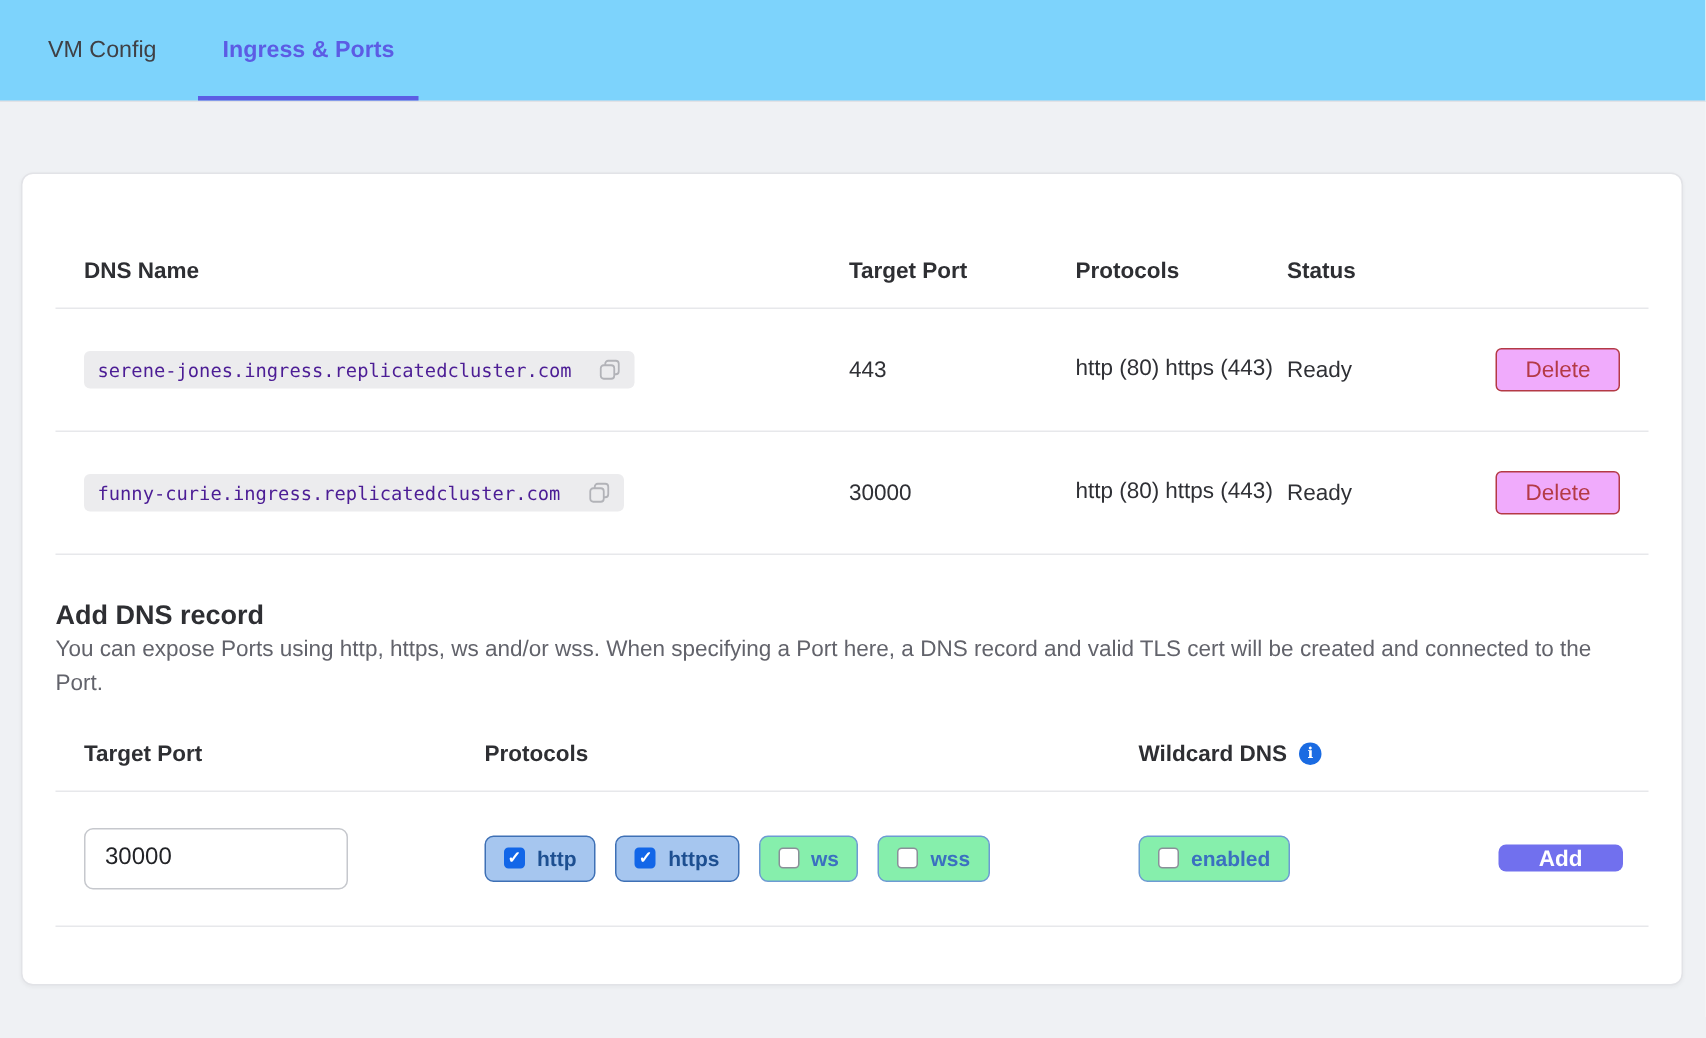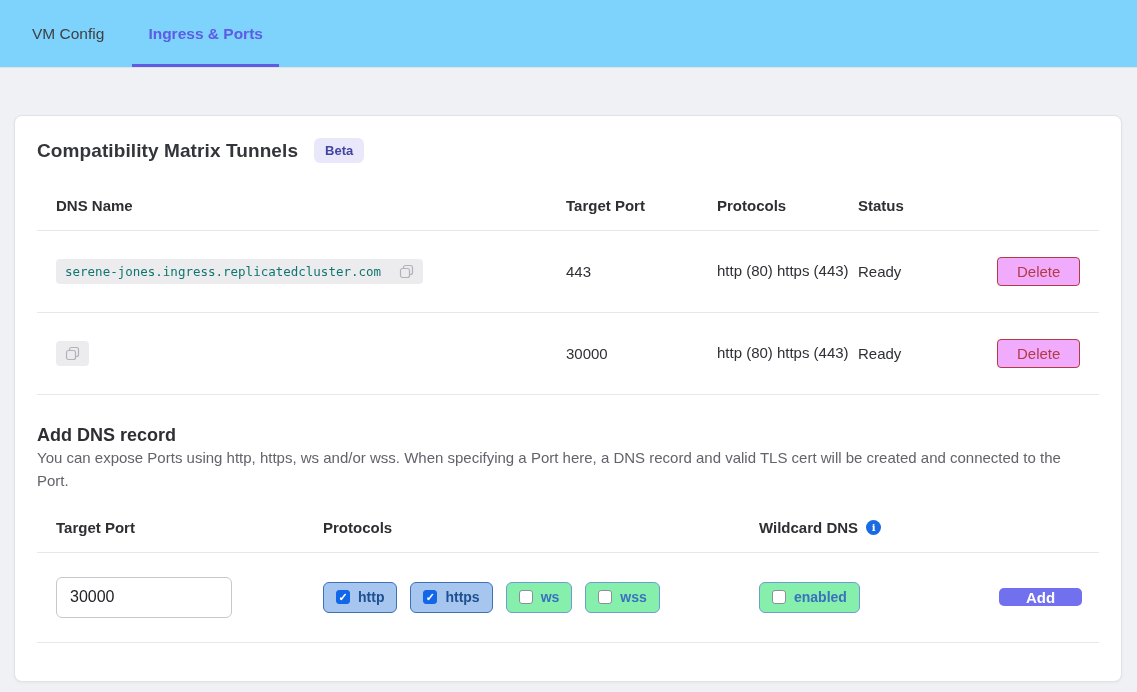--- a/index.html
+++ b/index.html
@@ -72,21 +72,21 @@
 
   .dns-pill {
     display: inline-flex;
     align-items: center;
     gap: 18px;
     background: #ececee;
     border-radius: 4px;
     padding: 5px 9px;
     font-family: "DejaVu Sans Mono", monospace;
     font-size: 12.5px;
-    color: #0f766e;
+    color: #4c1d95;
     white-space: nowrap;
   }
   .copy-icon { display: inline-flex; cursor: pointer; }
 
   .proto-lines { display: flex; flex-direction: row; gap: 4px; line-height: 1.25; }
 
   .delete-btn {
     justify-self: end;
     background: #f0abfc;
     border: 1px solid #b43a46;
@@ -199,24 +199,20 @@
 </head>
 <body>
 
 <div class="tabbar">
   <div class="tab">VM Config</div>
   <div class="tab active">Ingress &amp; Ports</div>
 </div>
 
 <div class="card">
 
-  <div class="title-row">
-    <div class="card-title">Compatibility Matrix Tunnels</div>
-    <div class="beta-badge">Beta</div>
-  </div>
 
   <div class="tbl">
     <div class="tbl-grid tbl-head">
       <div class="th">DNS Name</div>
       <div class="th">Target Port</div>
       <div class="th">Protocols</div>
       <div class="th">Status</div>
       <div></div>
     </div>
 
@@ -237,20 +233,21 @@
         <span>http (80)</span>
         <span>https (443)</span>
       </div>
       <div class="td">Ready</div>
       <button class="delete-btn">Delete</button>
     </div>
 
     <div class="tbl-grid tbl-row">
       <div>
         <span class="dns-pill">
+          <span>funny-curie.ingress.replicatedcluster.com</span>
           <span class="copy-icon">
             <svg width="15" height="15" viewBox="0 0 15 15">
               <rect x="4.5" y="1.5" width="9" height="9" rx="2" fill="none" stroke="#b2b3b8" stroke-width="1.2"></rect>
               <rect x="1.5" y="4.5" width="9" height="9" rx="2" fill="#ececee" stroke="#b2b3b8" stroke-width="1.2"></rect>
             </svg>
           </span>
         </span>
       </div>
       <div class="td">30000</div>
       <div class="td proto-lines">

